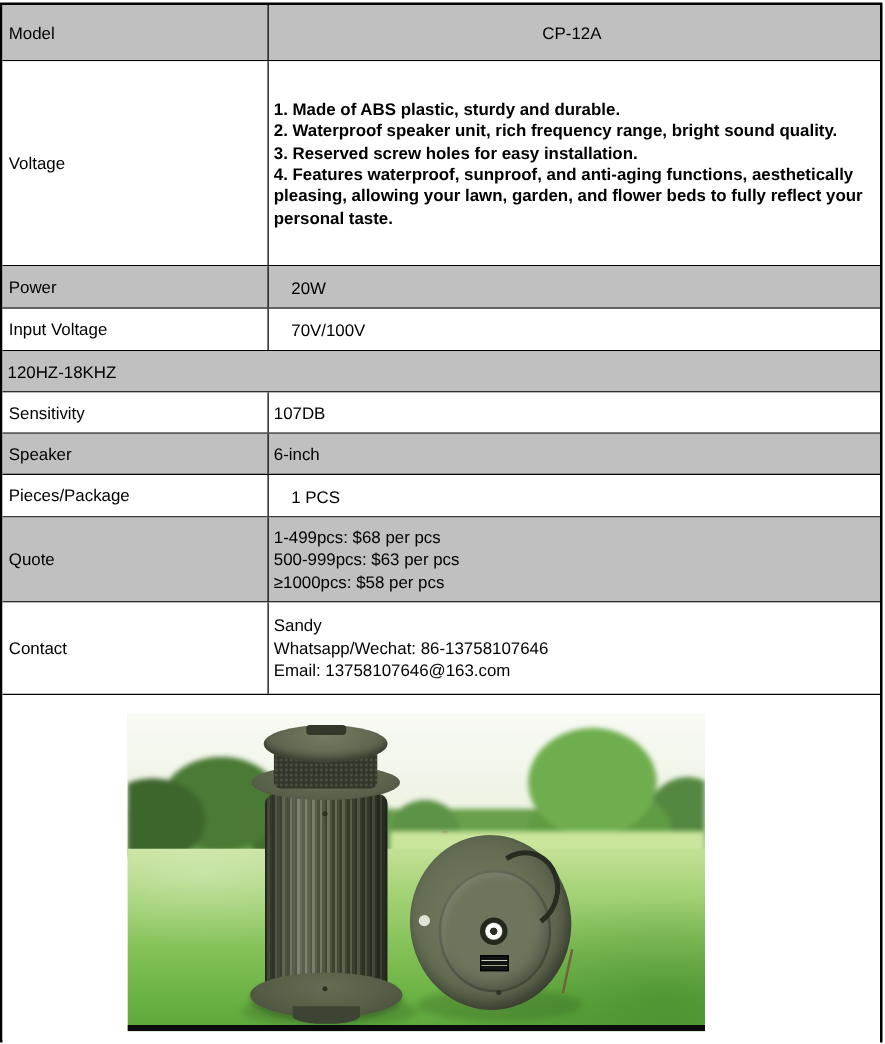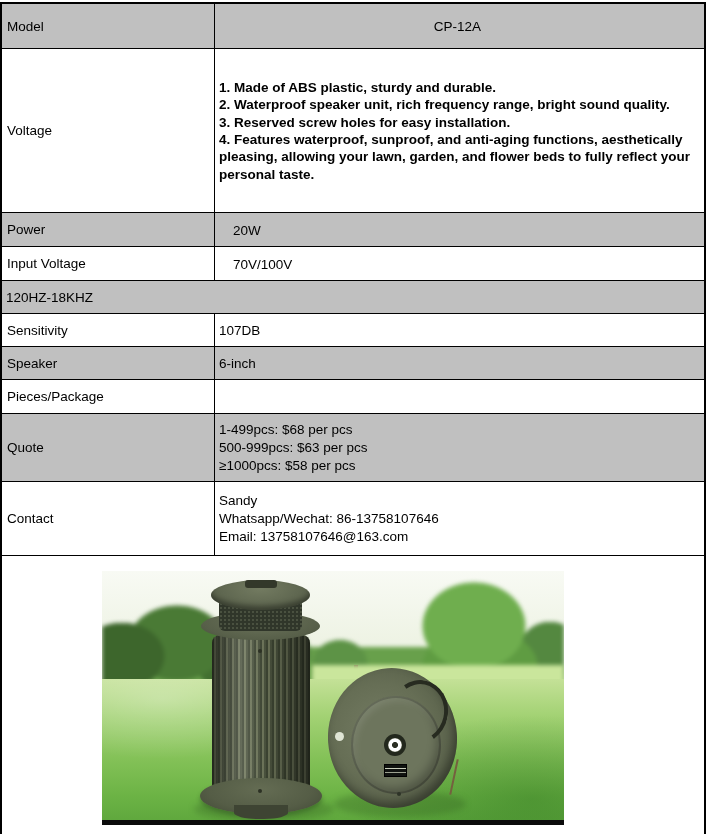--- a/index.html
+++ b/index.html
@@ -169,20 +169,23 @@
 
   <div class="row shaded r-simple2">
     <div class="cell-label">Speaker</div>
     <div class="cell-value">
         <div>6-inch</div>
       </div>
   </div>
 
   <div class="row r-simple">
     <div class="cell-label">Pieces/Package</div>
+    <div class="cell-value">
+        <div>1 PCS</div>
+      </div>
   </div>
 
   <div class="row shaded r-quote">
     <div class="cell-label">Quote</div>
     <div class="cell-value">
       <div class="multi-line">1-499pcs: $68 per pcs</div>
       <div class="multi-line">500-999pcs: $63 per pcs</div>
       <div class="multi-line">≥1000pcs: $58 per pcs</div>
     </div>
   </div>

